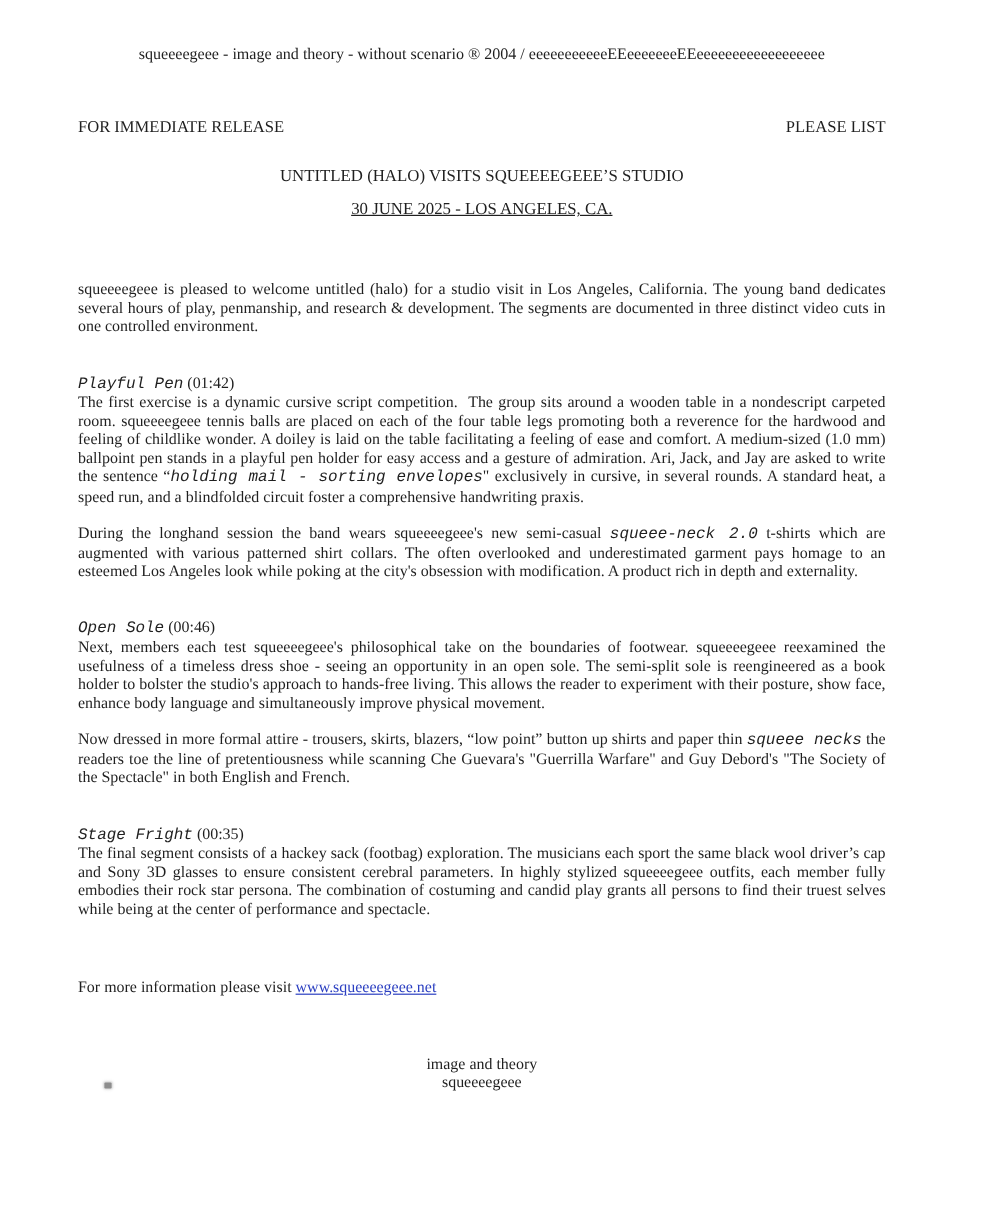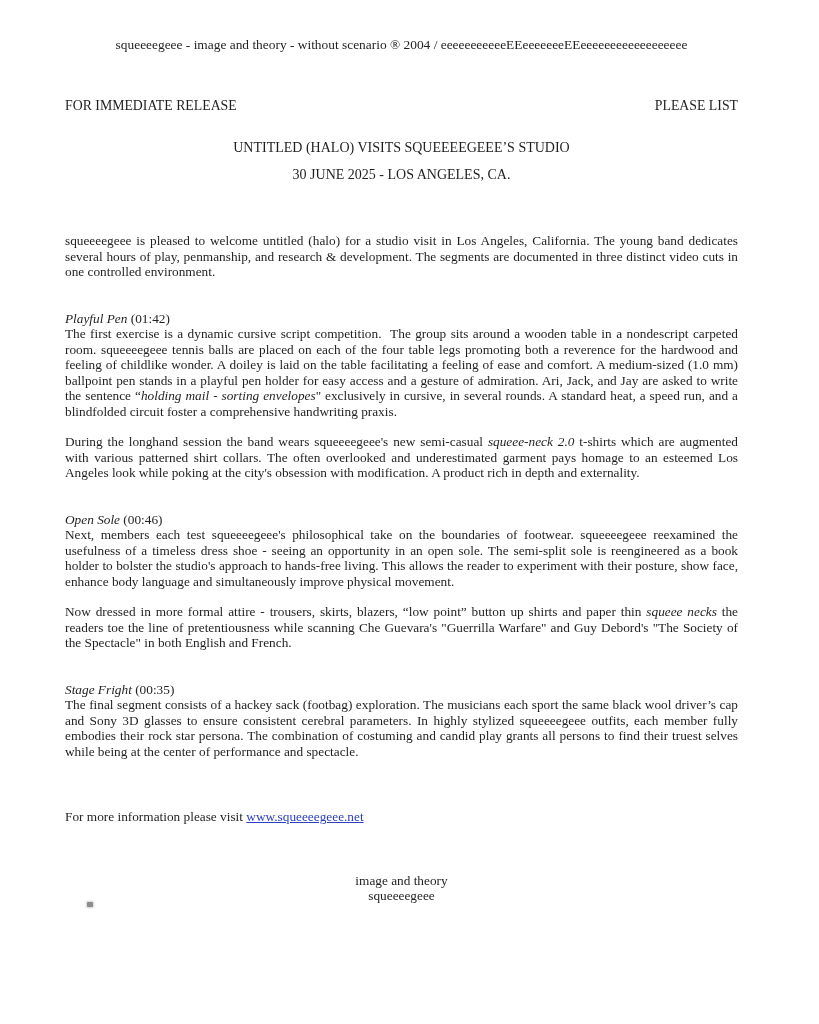--- a/index.html
+++ b/index.html
@@ -26,31 +26,31 @@
     white-space: nowrap;
   }
   .release-row {
     display: flex;
     justify-content: space-between;
     margin-top: 45px;
     font-size: 13.8px;
   }
   .title-block { margin-top: 21px; text-align: center; }
   .doc-title   { font-size: 14px; line-height: 27px; }
-  .dateline    { font-size: 14px; line-height: 27px; }
+  .dateline    { font-size: 14px; line-height: 27px; text-decoration: underline; }
 
   .para {
     margin: 15px 0 0 0;
     text-align: justify;
   }
   .intro { margin-top: 45px; }
   .section { margin-top: 31px; }
   .section-heading { text-align: left; }
   .section .para:first-of-type { margin-top: 0; }
-  em { font-style: italic; }
+  em { font-style: italic; font-family: Liberation Mono, monospace; }
 
   .more-info { margin-top: 50px; text-align: left; }
   .website-link {
     color: #2b3fc1;
     text-decoration: underline;
     cursor: pointer;
     margin-top: 36px;
   }
   .imprint { margin-top: 48px; text-align: center; }
   .copyright { margin-top: 19px; text-align: center; }

